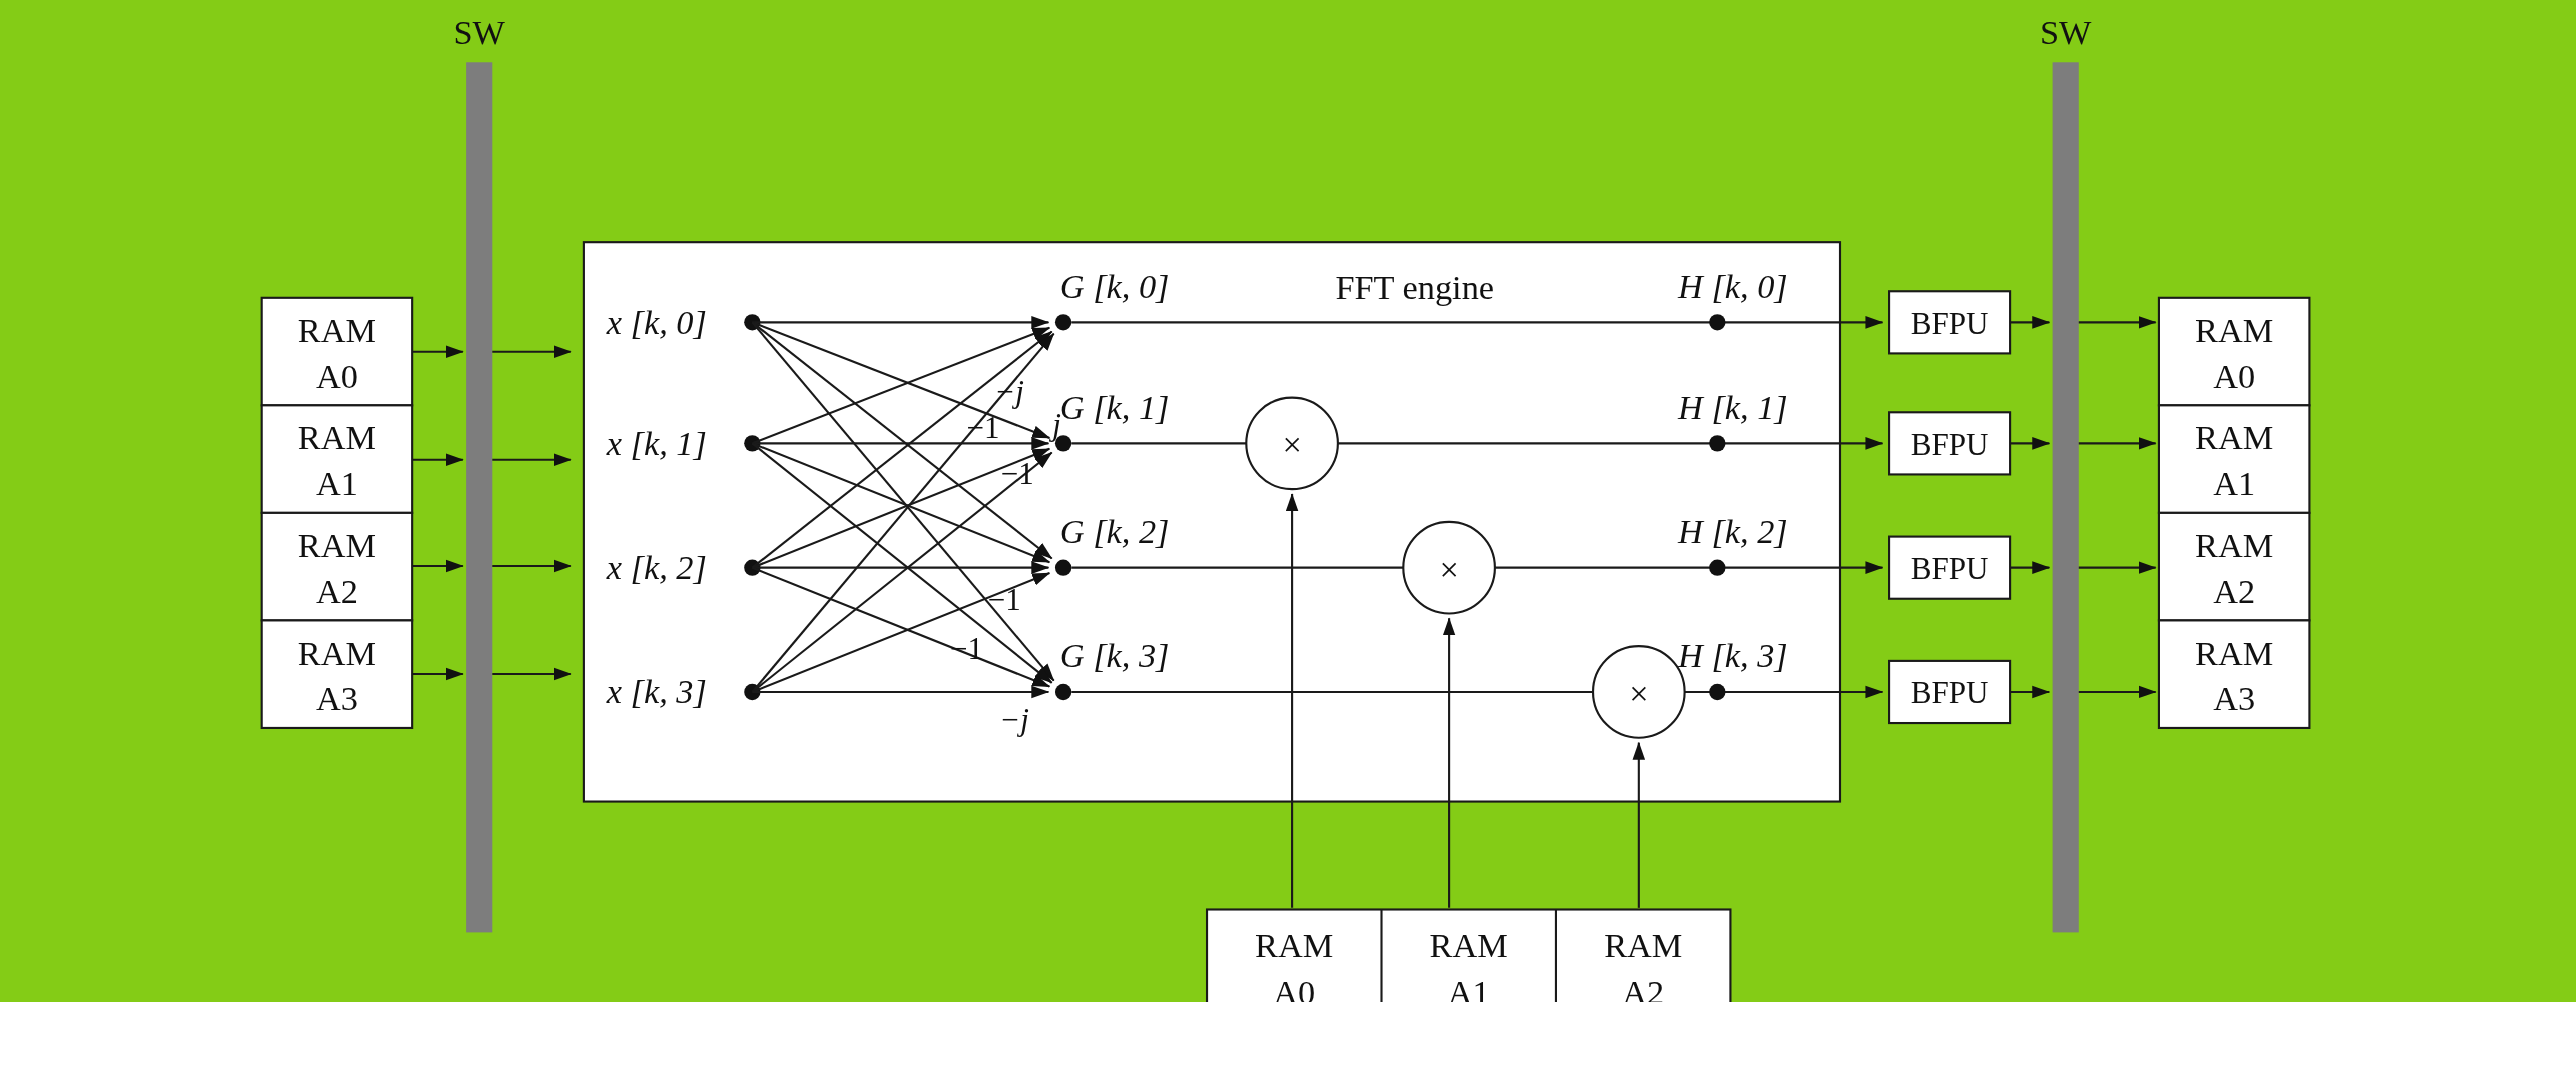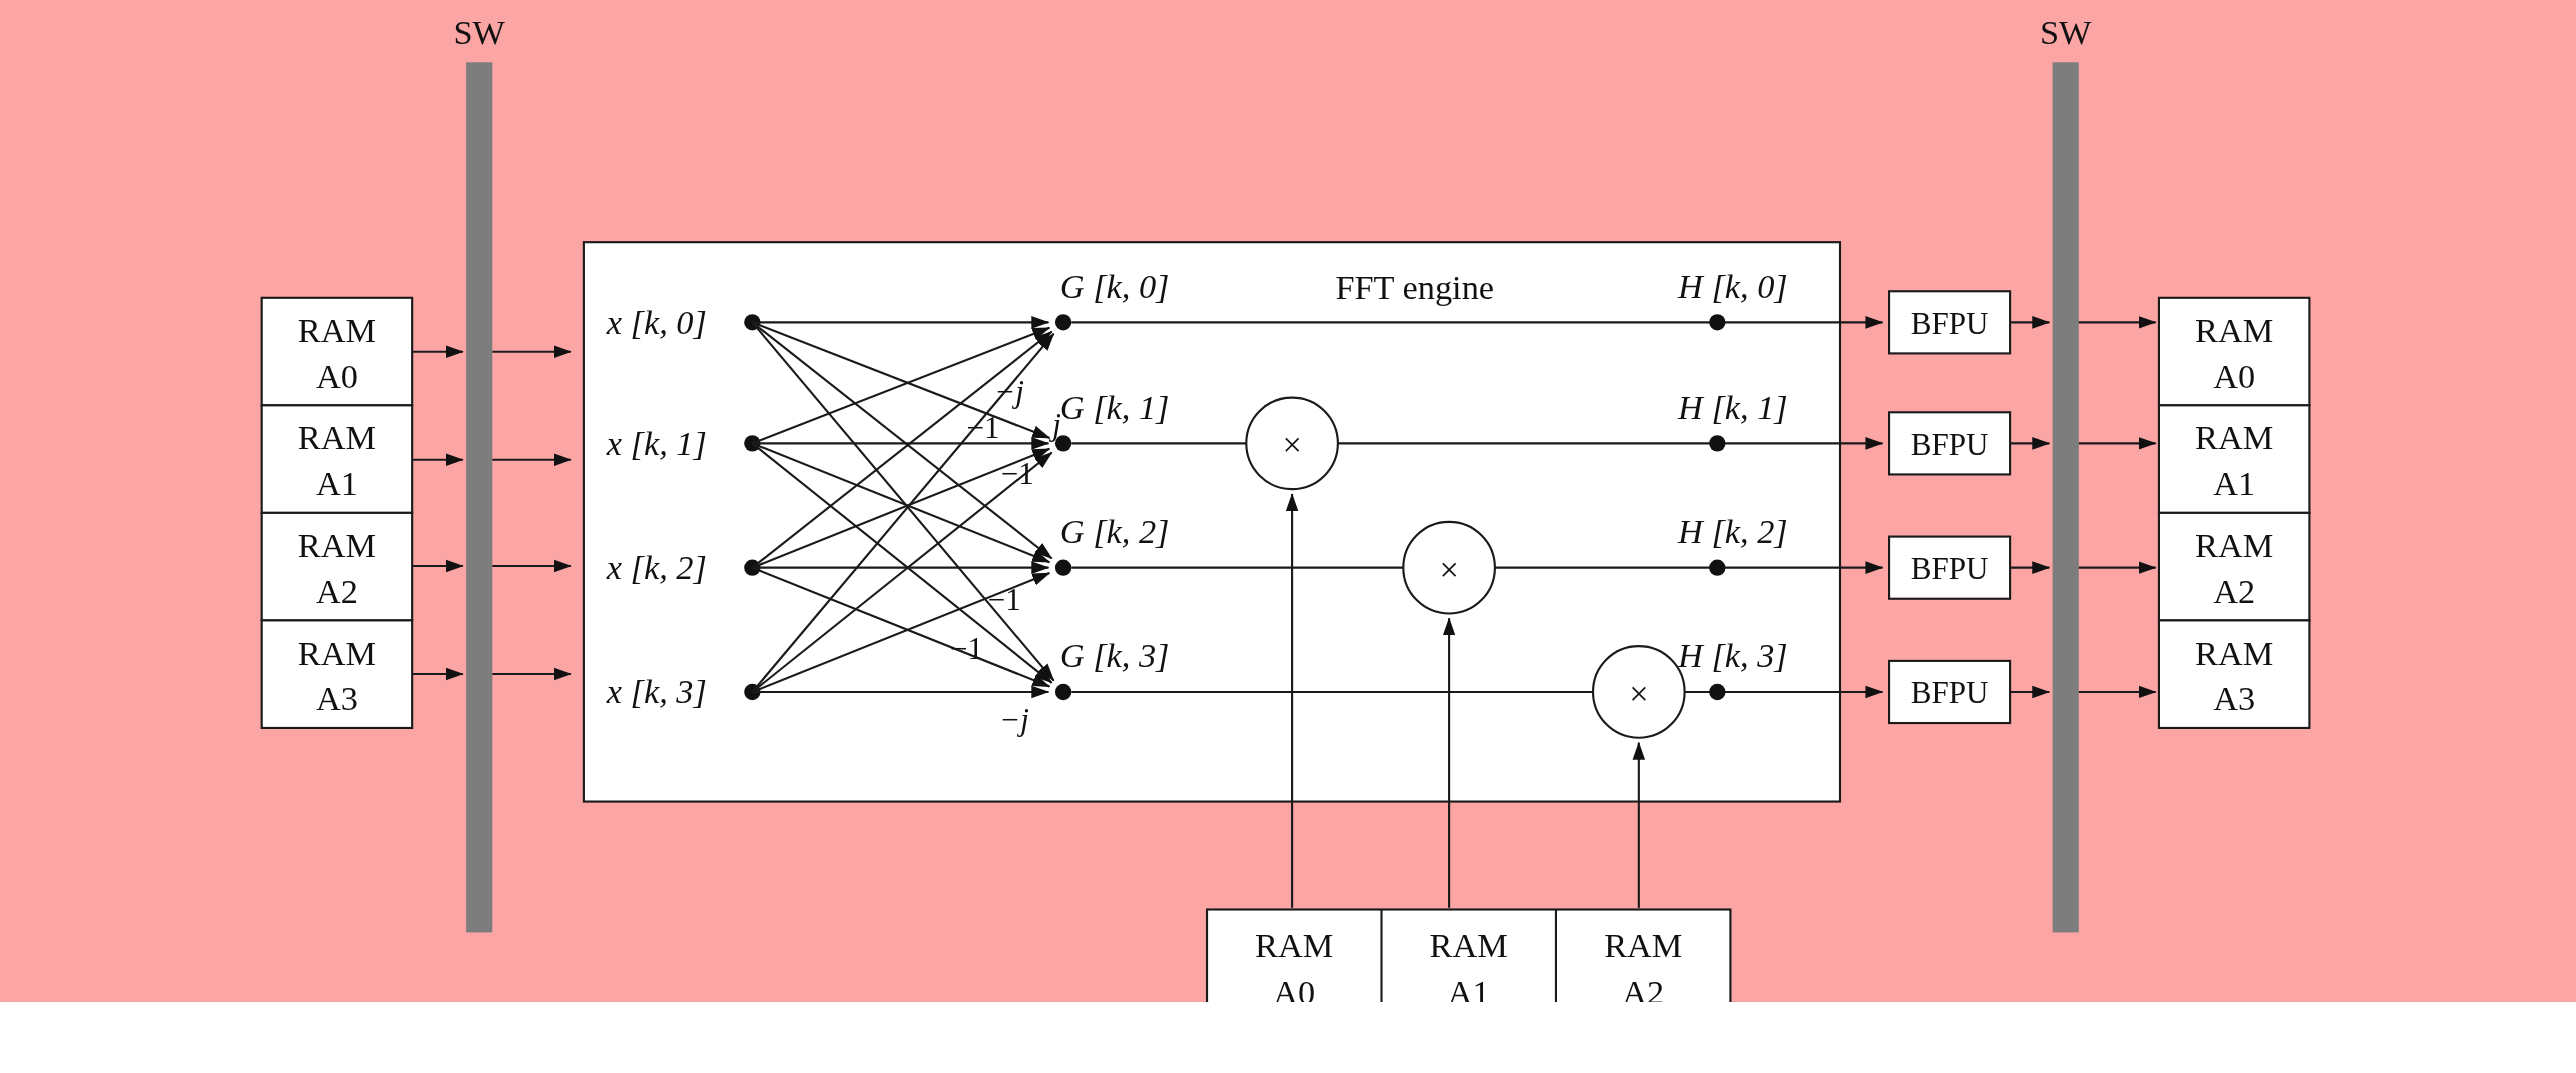--- a/index.html
+++ b/index.html
@@ -1,16 +1,16 @@
 <!DOCTYPE html>
 <html style="font-size:13px"><head>
 <meta charset="utf-8">
 <style>
   html,body{margin:0;padding:0;background:#ffffff;}
-  .page{position:relative;width:2576px;height:1002px;background:#fca5a5;overflow:hidden;}
+  .page{position:relative;width:2576px;height:1002px;background:#84cc16;overflow:hidden;}
   svg{display:block;width:2576px;height:1074px;}
   .t{font-family:"Liberation Serif","DejaVu Serif",serif;font-size:21px;fill:#111111;}
   .math{font-style:italic;}
   .small{font-size:19px;}
   .box{fill:#ffffff;stroke:#1a1a1a;stroke-width:1.3;}
   .ln{stroke:#1a1a1a;stroke-width:1.3;fill:none;}
   .bar{fill:#7d7d7d;stroke:none;}
   .dot{fill:#111111;stroke:none;}
 </style>
 </head>

